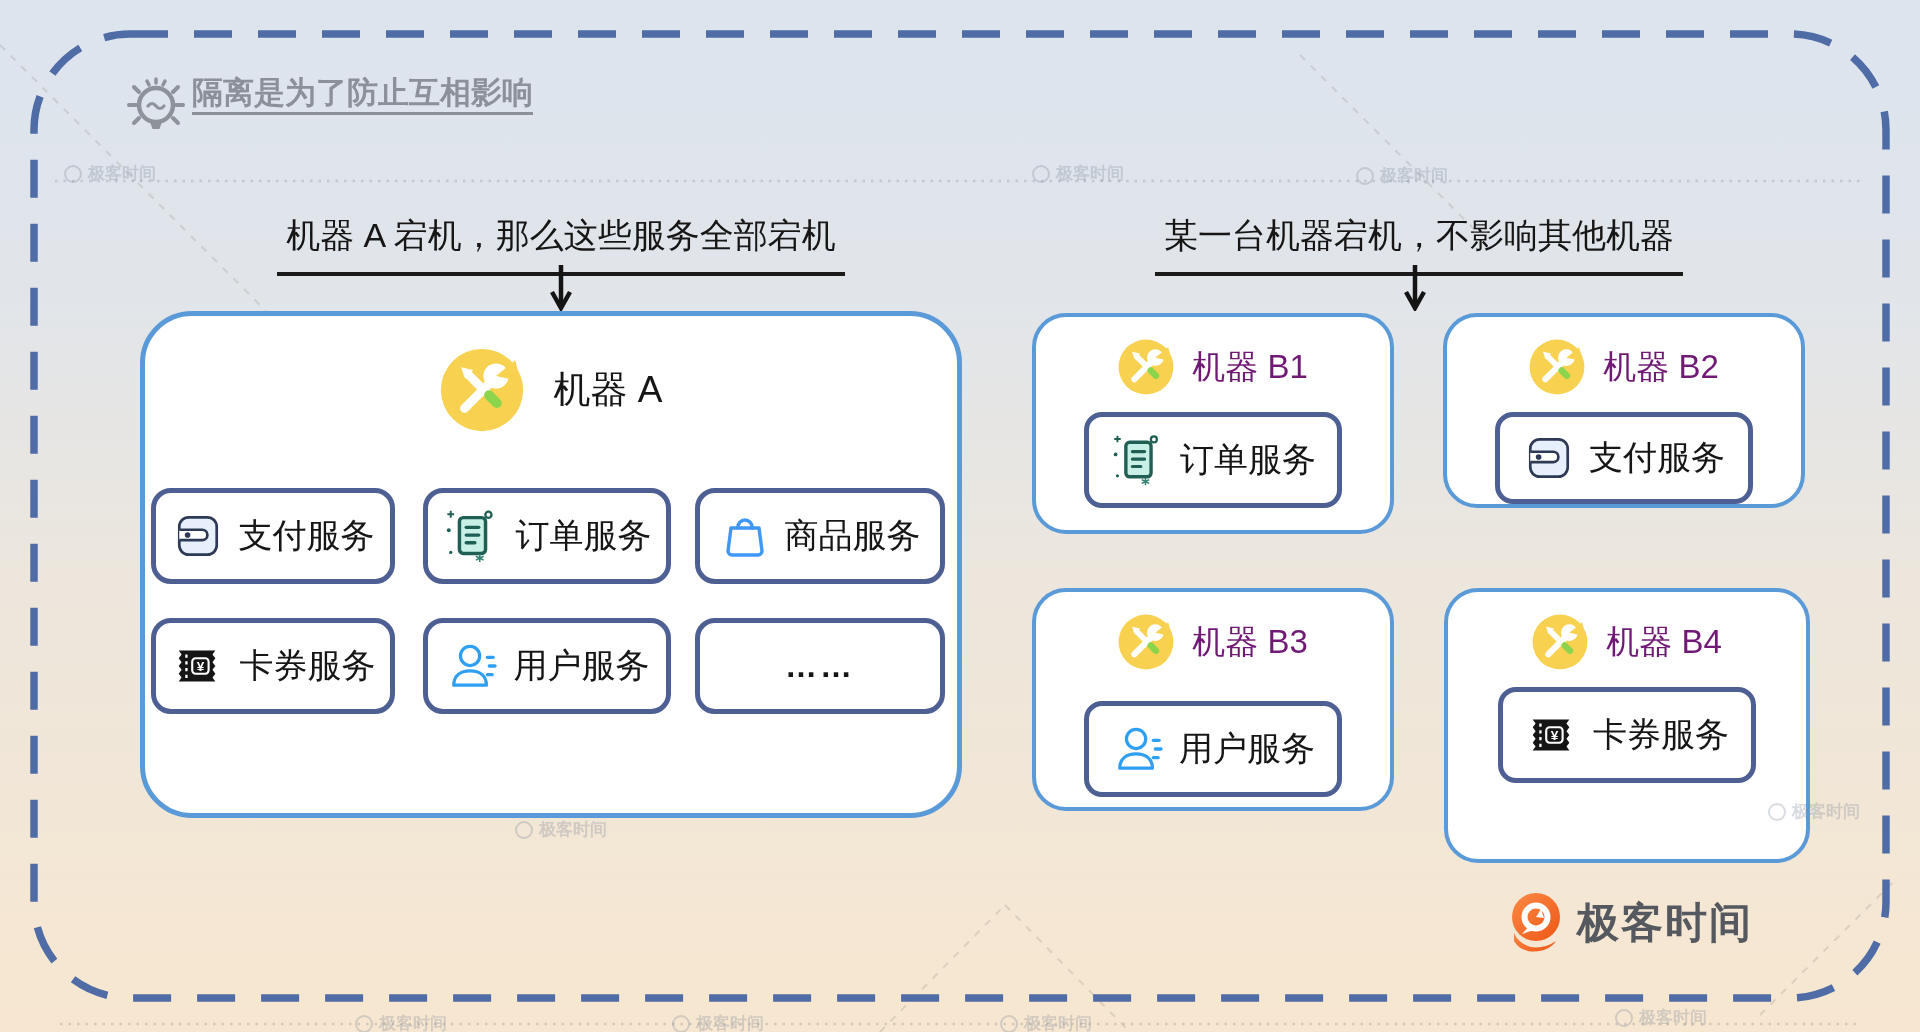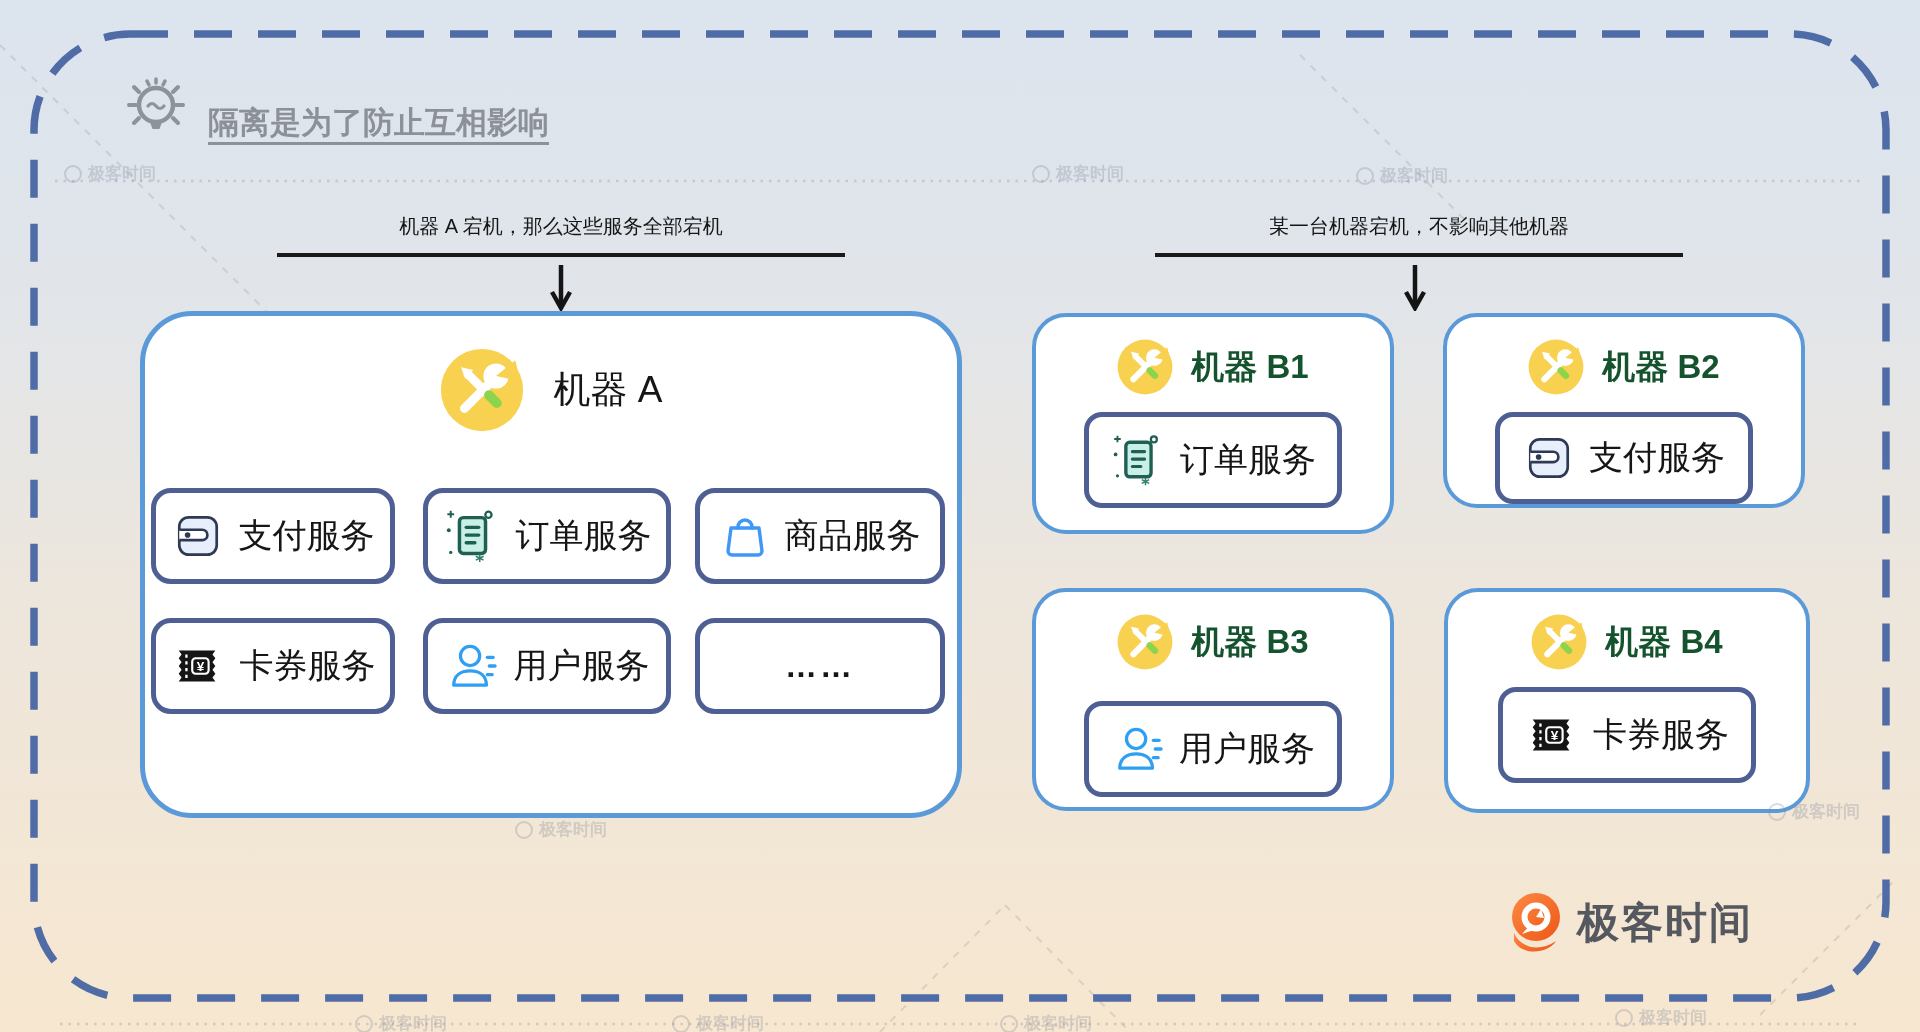--- a/index.html
+++ b/index.html
@@ -2,43 +2,43 @@
 <html><head>
 <meta charset="utf-8">
 <style>
   html,body{margin:0;padding:0;}
   body{font-family:"Liberation Sans","DejaVu Sans",sans-serif;}
   .canvas{position:relative;width:1920px;height:1032px;overflow:hidden;
     background:linear-gradient(180deg,#dce4ee 0%,#e1e5ea 28%,#ede6dc 58%,#f7e7d0 100%);}
   .bg-svg,.arrow{position:absolute;left:0;top:0;}
   .arrow{width:24px;height:46px;}
 
-  .title{position:absolute;left:120px;top:72px;display:flex;align-items:flex-end;gap:16px;}
+  .title{position:absolute;left:120px;top:72px;display:flex;align-items:flex-start;}
   .title-text{font-size:31px;color:#8b9099;font-weight:600;text-decoration:underline;
     text-underline-offset:9px;text-decoration-thickness:2.5px;}
 
-  .caption{position:absolute;text-align:center;font-size:20px;font-weight:500;color:#161616;
+  .caption{position:absolute;text-align:center;font-size:34px;font-weight:500;color:#161616;
     border-bottom:4px solid #1a1a1a;padding-bottom:13px;white-space:nowrap;}
   #caption-left{left:277px;top:213px;width:568px;}
   #caption-right{left:1155px;top:213px;width:528px;}
 
   .machine-a{position:absolute;left:140px;top:311px;width:822px;height:507px;background:#ffffff;
     border:5px solid #5b9ad8;border-radius:52px;box-sizing:border-box;}
   .ma-header{position:absolute;left:0;right:0;top:32px;display:flex;justify-content:center;align-items:center;gap:30px;}
   .ma-name{font-size:37px;font-weight:500;color:#161616;}
 
   .service{position:absolute;background:#ffffff;border:5px solid #4e5f94;border-radius:20px;
     box-sizing:border-box;display:flex;align-items:center;justify-content:center;gap:15px;}
   .svc-label{font-size:34px;font-weight:400;color:#161616;white-space:nowrap;}
   .service.dots .svc-label{font-size:32px;letter-spacing:3px;font-weight:700;}
 
   .machine-b{position:absolute;background:#ffffff;border:4px solid #5b9ad8;border-radius:34px;
     box-sizing:border-box;display:flex;flex-direction:column;align-items:center;}
   .mb-header{display:flex;align-items:center;gap:18px;margin-top:22px;}
-  .mb-name{font-size:33px;font-weight:700;color:#14532d;white-space:nowrap;}
+  .mb-name{font-size:33px;font-weight:400;color:#701a75;white-space:nowrap;}
   .mb-service{margin-top:17px;width:258px;height:96px;border:5px solid #4e5f94;border-radius:18px;
     background:#fff;box-sizing:border-box;display:flex;align-items:center;justify-content:center;gap:14px;}
 
   .logo{position:absolute;left:1508px;top:891px;display:flex;align-items:center;gap:13px;}
   .logo-text{font-size:42px;font-weight:700;color:#55595f;letter-spacing:2px;}
 
   .wm{position:absolute;display:flex;align-items:center;gap:6px;color:rgba(125,136,152,0.30);
     font-size:17px;font-weight:700;white-space:nowrap;}
   .wm-circ{width:14px;height:14px;border:2.5px solid rgba(125,136,152,0.30);border-radius:50%;flex:none;}
 </style>
@@ -238,21 +238,21 @@
           <path d="M9,45 c0,-10 7,-15 17,-15 c10,0 17,5 17,15 z"></path>
           <line x1="44" y1="16" x2="50" y2="16"></line>
             <line x1="46" y1="25" x2="52" y2="25"></line>
             <line x1="44" y1="34" x2="49" y2="34"></line>
         </g>
       </svg>
       <span class="svc-label">用户服务</span>
     </div>
   </div>
 
-  <div class="machine-b" style="left:1444px;top:588px;width:366px;height:225px;">
+  <div class="machine-b" style="left:1444px;top:588px;width:366px;height:275px;">
     <div class="mb-header">
       <svg width="56" height="56" viewBox="0 0 48 48">
         <circle cx="24" cy="24" r="23.5" fill="#f8d150"></circle>
         <line x1="14" y1="34.5" x2="29" y2="19.5" stroke="#fff" stroke-width="5.2" stroke-linecap="round"></line>
         <line x1="16" y1="15" x2="26.5" y2="25.5" stroke="#fff" stroke-width="5" stroke-linecap="round"></line>
         <path d="M12,11 l7,1.5 -4.5,5 z" fill="#fff"></path>
         <line x1="28" y1="27" x2="32.5" y2="31.5" stroke="#8cd44b" stroke-width="5.6" stroke-linecap="round"></line>
         <circle cx="32" cy="16" r="7.2" fill="#fff"></circle>
         <path d="M32,16 L43,7 L46,19 Z" fill="#f8d150"></path>
       </svg>

